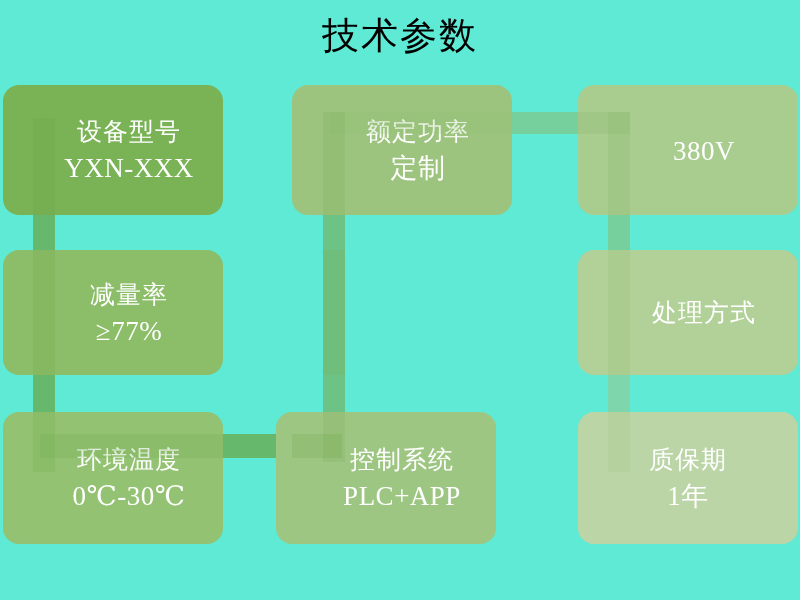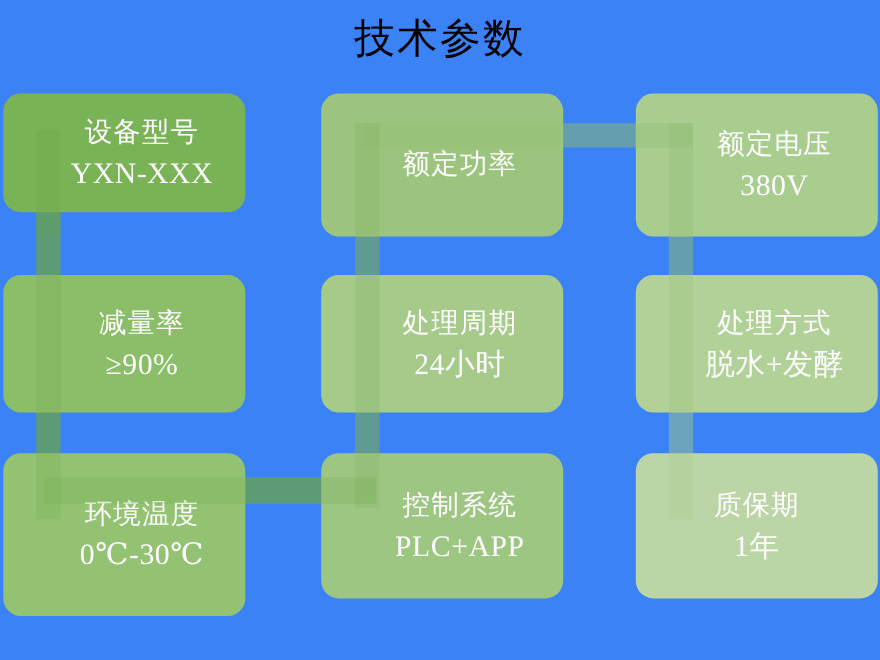--- a/index.html
+++ b/index.html
@@ -11,21 +11,21 @@
     width: 800px;
     height: 600px;
     overflow: hidden;
     font-family: "Liberation Serif", "DejaVu Serif", serif;
   }
 
   #slide {
     position: relative;
     width: 800px;
     height: 600px;
-    background: #3b82f6;
+    background: #5eead4;
   }
 
   
   .title {
     position: absolute;
     left: 0;
     top: 12px;
     width: 800px;
     text-align: center;
     font-size: 37px;
@@ -91,69 +91,62 @@
   <div class="conn light" style="left:323px; top:112px; width:22px; height:160px;"></div>
   <div class="conn light" style="left:323px; top:272px; width:22px; height:168px;"></div>
 
   <div class="conn lighter" style="left:608px; top:112px; width:22px; height:160px;"></div>
   <div class="conn pale" style="left:608px; top:272px; width:22px; height:168px;"></div>
 
   <div class="conn lighter" style="left:330px; top:112px; width:290px; height:22px;"></div>
 
   <div class="conn" style="left:40px; top:434px; width:300px; height:24px;"></div>
 
-  <div class="box" style="left:3px; top:85px; width:220px; height:108px; background:#7ab356;">
+  <div class="box" style="left:3px; top:85px; width:220px; height:130px; background:#7ab356;">
     <div class="txt">
       <div class="label">设备型号</div>
       <div class="value">YXN-XXX</div>
     </div>
   </div>
 
   <div class="box" style="left:292px; top:85px; width:220px; height:130px; background:#9dc47f;">
     <div class="txt">
       <div class="label">额定功率</div>
+      <div class="value">定制</div>
     </div>
   </div>
 
   <div class="box" style="left:578px; top:85px; width:220px; height:130px; background:#a9cc8f;">
     <div class="txt">
-      <div class="label">额定电压</div>
       <div class="value">380V</div>
     </div>
   </div>
 
   <div class="box" style="left:3px; top:250px; width:220px; height:125px; background:#8cbd68;align-items:center;">
     <div class="txt">
       <div class="label">减量率</div>
-      <div class="value">≥90%</div>
+      <div class="value">≥77%</div>
     </div>
   </div>
 
-  <div class="box" style="left:292px; top:250px; width:220px; height:125px; background:#a6ca8a;">
-    <div class="txt">
-      <div class="label">处理周期</div>
-      <div class="value">24小时</div>
-    </div>
-  </div>
 
   <div class="box" style="left:578px; top:250px; width:220px; height:125px; background:#b2d199;">
     <div class="txt">
       <div class="label">处理方式</div>
-      <div class="value">脱水+发酵</div>
     </div>
   </div>
 
-  <div class="box" style="left:3px; top:412px; width:220px; height:148px; background:#93c272;">
+  <div class="box" style="left:3px; top:412px; width:220px; height:132px; background:#93c272;">
     <div class="txt">
       <div class="label">环境温度</div>
       <div class="value">0℃-30℃</div>
     </div>
   </div>
 
-  <div class="box" style="left:292px; top:412px; width:220px; height:132px; background:#9ec683;">
+  <div class="box" style="left:276px; top:412px; width:220px; height:132px; background:#9ec683;">
     <div class="txt">
       <div class="label">控制系统</div>
       <div class="value">PLC+APP</div>
     </div>
   </div>
 
   <div class="box nooffset" style="left:578px; top:412px; width:220px; height:132px; background:#bcd5a6;">
     <div class="txt">
       <div class="label">质保期</div>
       <div class="value">1年</div>

